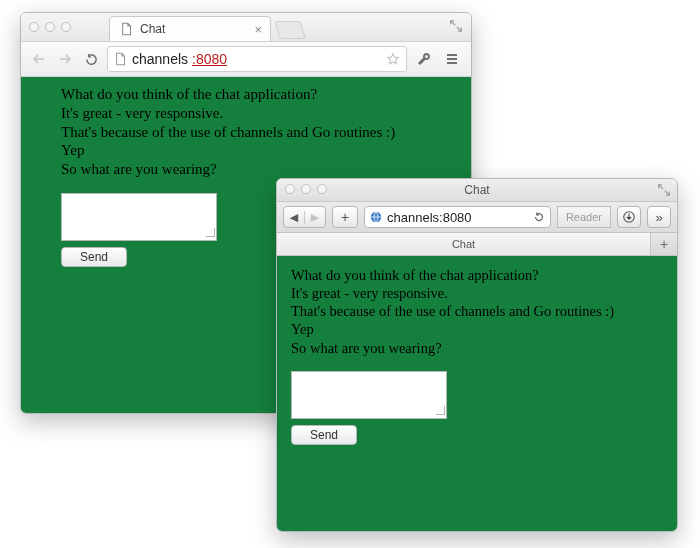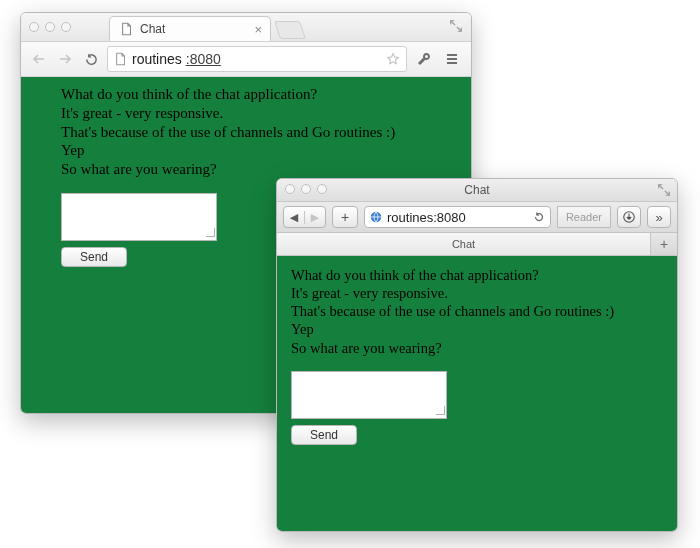--- a/index.html
+++ b/index.html
@@ -129,21 +129,21 @@
     display: flex;
     align-items: center;
     padding: 0 6px;
     gap: 4px;
     font-size: 14px;
   }
   .chrome .omnibox .page-ico {
     width: 14px; height: 14px; color: #9a9a9a;
   }
   .chrome .omnibox .host { color: #222; }
-  .chrome .omnibox .port { color: #404040; text-decoration: underline; }
+  .chrome .omnibox .port { color: #b91c1c; text-decoration: underline; }
   .chrome .omnibox .star {
     width: 14px; height: 14px; color: #bdbdbd;
   }
   .chrome .toolbar .right-btn {
     width: 22px; height: 22px;
     display: flex; align-items: center; justify-content: center;
     color: #6f6f6f;
   }
 
   
@@ -358,21 +358,21 @@
       <svg width="15" height="15" viewBox="0 0 16 16">
         <path fill="none" stroke="currentColor" stroke-width="1.6" d="M3 8a5 5 0 1 0 1.5-3.5"></path>
         <path fill="currentColor" d="M4.5 1.5v4h4z" transform="rotate(10 4.5 3.5)"></path>
       </svg>
     </div>
 
     <div class="omnibox">
       <svg class="page-ico" viewBox="0 0 16 16">
         <path fill="none" stroke="currentColor" stroke-width="1.2" d="M3 1.5h6l3 3v10H3z M9 1.5v3h3"></path>
       </svg>
-      <span class="host">routines</span>
+      <span class="host">channels</span>
         <span class="port">:8080</span>
       <span style="flex:1"></span>
       <svg class="star" viewBox="0 0 16 16">
         <path fill="none" stroke="currentColor" stroke-width="1.2" d="M8 2l1.8 3.8 4.2.5-3.1 2.9.8 4.1L8 11.3l-3.7 2 .8-4.1L2 6.3l4.2-.5z"></path>
       </svg>
     </div>
 
     <div class="right-btn">
       <svg width="16" height="16" viewBox="0 0 16 16">
         <path fill="currentColor" d="M10.5 2a3.5 3.5 0 0 0-3.3 4.7L2 11.9 4.1 14l5.2-5.2A3.5 3.5 0 1 0 10.5 2zM10.5 4a1.5 1.5 0 1 1 0 3 1.5 1.5 0 0 1 0-3z"></path>
@@ -420,21 +420,21 @@
       <span>◀</span>
       <span style="color:#c5c5c5">▶</span>
     </div>
     <div class="plusbtn">+</div>
 
     <div class="addr">
       <svg class="globe" viewBox="0 0 16 16">
         <circle cx="8" cy="8" r="6" fill="#3b7ed0"></circle>
         <path d="M2 8h12 M8 2a9 9 0 0 1 0 12 M8 2a9 9 0 0 0 0 12" fill="none" stroke="#fff" stroke-width="0.9"></path>
       </svg>
-      <span class="urltext">routines:8080</span>
+      <span class="urltext">channels:8080</span>
       <svg class="reload" viewBox="0 0 16 16">
         <path fill="none" stroke="currentColor" stroke-width="1.4" d="M4 8a4 4 0 1 0 1.2-2.8"></path>
         <path fill="currentColor" d="M5 2v4h4z" transform="rotate(15 5 4)"></path>
       </svg>
     </div>
 
     <div class="reader">
       <span>Reader</span>
     </div>
     <div class="iconbtn">

